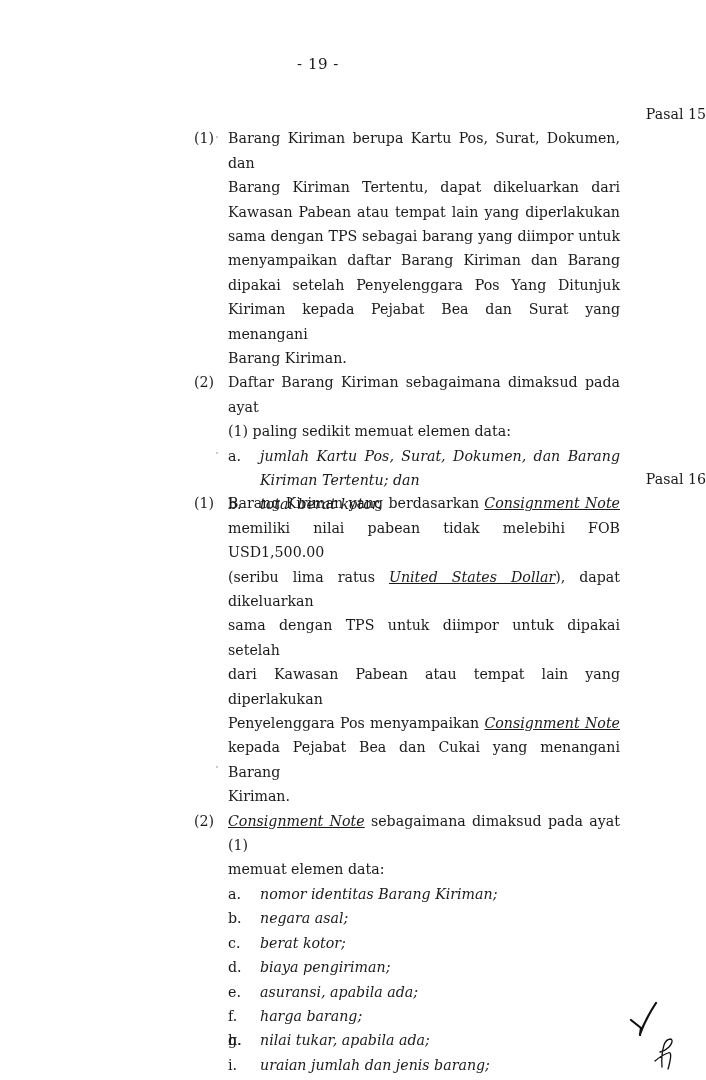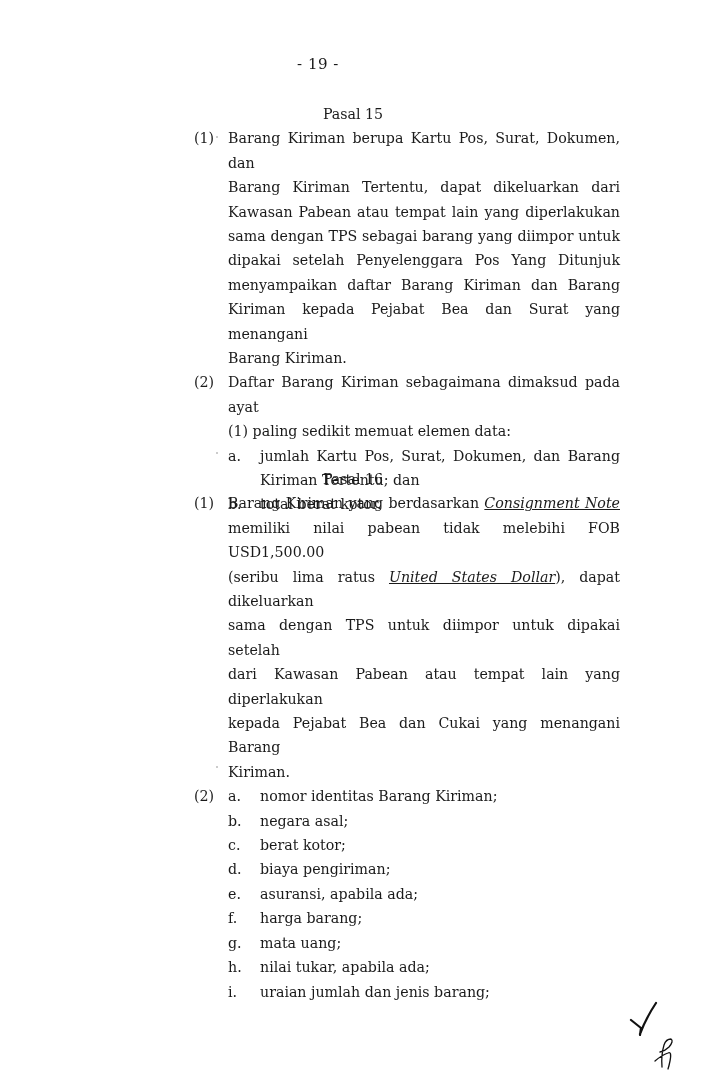--- a/index.html
+++ b/index.html
@@ -8,36 +8,36 @@
     font-family: "DejaVu Serif", "Liberation Serif", serif;
     color: #1a1a1a;
     font-size: 14.2px;
   }
   .page-number {
     position: absolute; top: 55px; left: 0; width: 636px;
     text-align: center; font-size: 15px; letter-spacing: 0.5px;
   }
   .section { position: absolute; left: 0; width: 706px; }
   .pasal-title {
-    text-align: center; width: 706px; height: 24.4px; line-height: 24.4px;
+    text-align: right; width: 706px; height: 24.4px; line-height: 24.4px;
     margin-left: 0;
   }
   .ayat { position: relative; }
   .ayat-num {
     position: absolute; left: 194px; top: 0; line-height: 24.4px;
   }
   .ayat-text {
     margin-left: 228px; width: 392px; line-height: 24.4px;
     text-align: justify; text-align-last: left;
   }
   .ayat-text .ln { display: block; }
   .ayat-text .ln.j { text-align: justify; text-align-last: justify; }
   .sub { position: relative; }
   .sub-letter { position: absolute; left: 228px; top: 0; line-height: 24.4px; }
-  .sub-text { margin-left: 260px; width: 360px; line-height: 24.4px; }
+  .sub-text { margin-left: 260px; width: 360px; line-height: 24.4px; font-style: italic; }
   .sub-text .ln { display: block; }
   .sub-text .ln.j { text-align: justify; text-align-last: justify; }
   em { font-style: italic; text-decoration: underline; }
   .mark { position: absolute; }
   .speck { position: absolute; width: 2px; height: 2px; background: #bbb; border-radius: 1px; }
 </style>
 </head>
 <body>
 
 <div class="page-number">- 19 -</div>
@@ -45,22 +45,22 @@
 <div class="section" style="top:102px;">
   <div class="pasal-title">Pasal 15</div>
 
   <div class="ayat">
     <span class="ayat-num">(1)</span>
     <div class="ayat-text">
       <span class="ln j">Barang Kiriman berupa Kartu Pos, Surat, Dokumen, dan</span>
       <span class="ln j">Barang Kiriman Tertentu, dapat dikeluarkan dari</span>
       <span class="ln j">Kawasan Pabean atau tempat lain yang diperlakukan</span>
       <span class="ln j">sama dengan TPS sebagai barang yang diimpor untuk</span>
+      <span class="ln j">menyampaikan daftar Barang Kiriman dan Barang</span>
       <span class="ln j">dipakai setelah Penyelenggara Pos Yang Ditunjuk</span>
-      <span class="ln j">menyampaikan daftar Barang Kiriman dan Barang</span>
       <span class="ln j">Kiriman kepada Pejabat Bea dan Surat yang menangani</span>
       <span class="ln">Barang Kiriman.</span>
     </div>
   </div>
 
   <div class="ayat">
     <span class="ayat-num">(2)</span>
     <div class="ayat-text">
       <span class="ln j">Daftar Barang Kiriman sebagaimana dimaksud pada ayat</span>
       <span class="ln">(1) paling sedikit memuat elemen data:</span>
@@ -86,27 +86,32 @@
   <div class="pasal-title">Pasal 16</div>
 
   <div class="ayat">
     <span class="ayat-num">(1)</span>
     <div class="ayat-text">
       <span class="ln j"><span>Barang Kiriman yang berdasarkan </span><em>Consignment Note</em></span>
       <span class="ln j">memiliki nilai pabean tidak melebihi FOB USD1,500.00</span>
       <span class="ln j"><span>(seribu lima ratus </span><em>United States Dollar</em><span>), dapat dikeluarkan</span></span>
       <span class="ln j">sama dengan TPS untuk diimpor untuk dipakai setelah</span>
       <span class="ln j">dari Kawasan Pabean atau tempat lain yang diperlakukan</span>
+      <span class="ln j"><span>Penyelenggara Pos menyampaikan </span><em>Consignment Note</em></span>
       <span class="ln j">kepada Pejabat Bea dan Cukai yang menangani Barang</span>
       <span class="ln">Kiriman.</span>
     </div>
   </div>
 
   <div class="ayat">
     <span class="ayat-num">(2)</span>
+    <div class="ayat-text">
+      <span class="ln j"><em>Consignment Note</em><span> sebagaimana dimaksud pada ayat (1)</span></span>
+      <span class="ln">memuat elemen data:</span>
+    </div>
   </div>
 
   <div class="sub">
     <span class="sub-letter">a.</span>
     <div class="sub-text">nomor identitas Barang Kiriman;</div>
   </div>
   <div class="sub">
     <span class="sub-letter">b.</span>
     <div class="sub-text">negara asal;</div>
   </div>
@@ -121,21 +126,20 @@
   <div class="sub">
     <span class="sub-letter">e.</span>
     <div class="sub-text">asuransi, apabila ada;</div>
   </div>
   <div class="sub">
     <span class="sub-letter">f.</span>
     <div class="sub-text">harga barang;</div>
   </div>
   <div class="sub">
     <span class="sub-letter">g.</span>
-    <div class="sub-text">mata uang;</div>
   </div>
   <div class="sub">
     <span class="sub-letter">h.</span>
     <div class="sub-text">nilai tukar, apabila ada;</div>
   </div>
   <div class="sub">
     <span class="sub-letter">i.</span>
     <div class="sub-text">uraian jumlah dan jenis barang;</div>
   </div>
 

